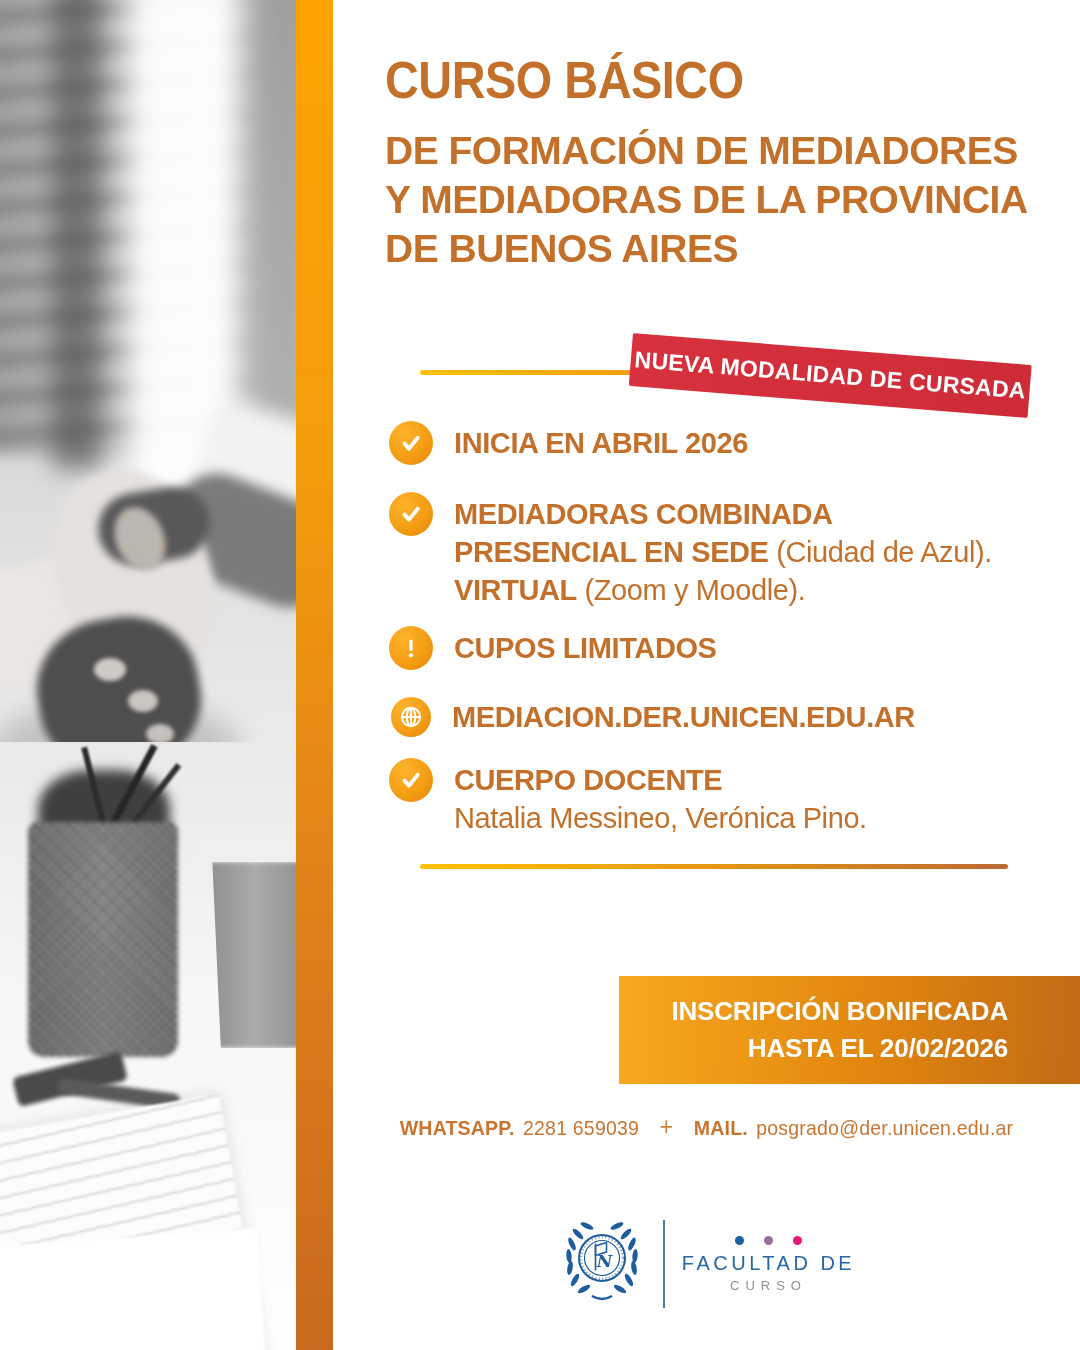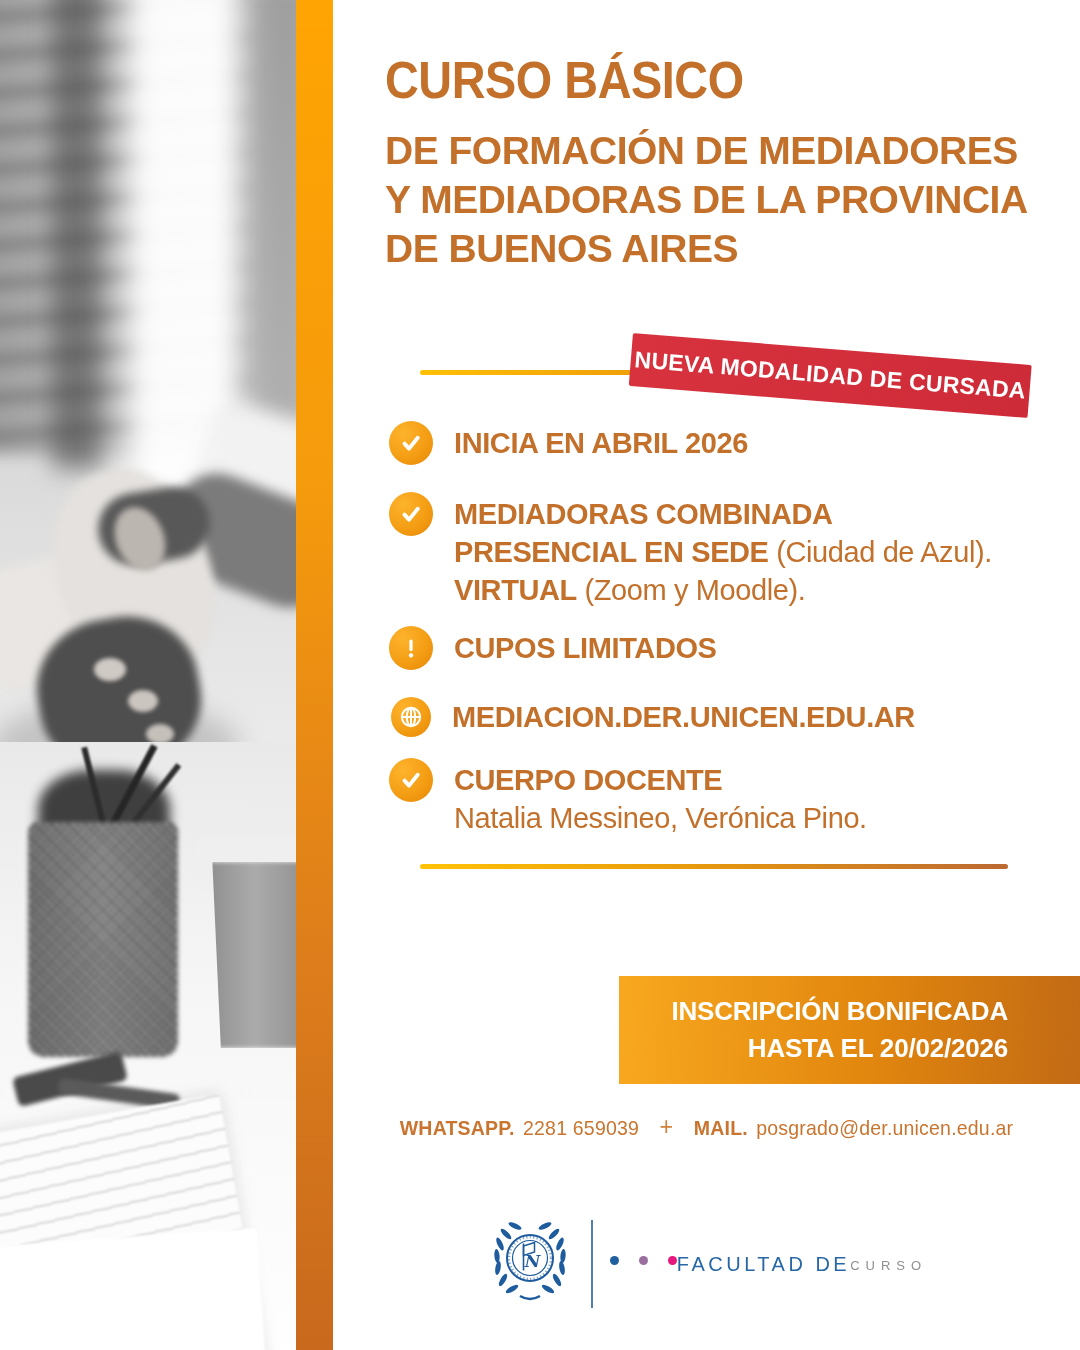--- a/index.html
+++ b/index.html
@@ -83,21 +83,21 @@
     display:flex;flex-direction:column;justify-content:center;
     text-align:right;padding-right:72px;box-sizing:border-box;
     color:#fff;font-size:26px;font-weight:700;line-height:37px;letter-spacing:-.2px;margin-top:36px;}
   .contact{position:absolute;left:0;top:1112px;width:747px;display:flex;justify-content:center;align-items:baseline;
     color:#C9752F;font-size:21px;letter-spacing:.2px;transform:scaleX(.93);white-space:nowrap;}
   .c-label{font-weight:700;margin-right:9px;}
   .c-val{font-weight:400;}
   .c-sep{font-size:25px;font-weight:400;margin:0 22px;color:#D2813B;}
   .logo{position:absolute;left:0;top:1216px;width:747px;display:flex;justify-content:center;align-items:center;gap:17px;}
   .vline{width:2px;height:88px;background:#2E6BA8;opacity:.85;}
-  .logo-text{display:flex;flex-direction:row;align-items:center;text-align:center;}
+  .logo-text{display:flex;flex-direction:column;align-items:center;text-align:center;}
   .dots{display:flex;gap:20px;margin-bottom:7px;}
   .dots i{width:9px;height:9px;border-radius:50%;display:block;}
   .d1{background:#1F5F9E;}
   .d2{background:#9A6FA0;}
   .d3{background:#E8177E;}
   .l-fac{font-size:20px;letter-spacing:3.5px;color:#2767A6;font-weight:400;}
   .l-der{font-size:38px;font-weight:700;color:#1A5AA0;letter-spacing:.5px;line-height:40px;}
   .l-uni{font-size:13px;letter-spacing:6px;color:#8F8F8F;margin-top:3px;}
 </style>
 </head>

